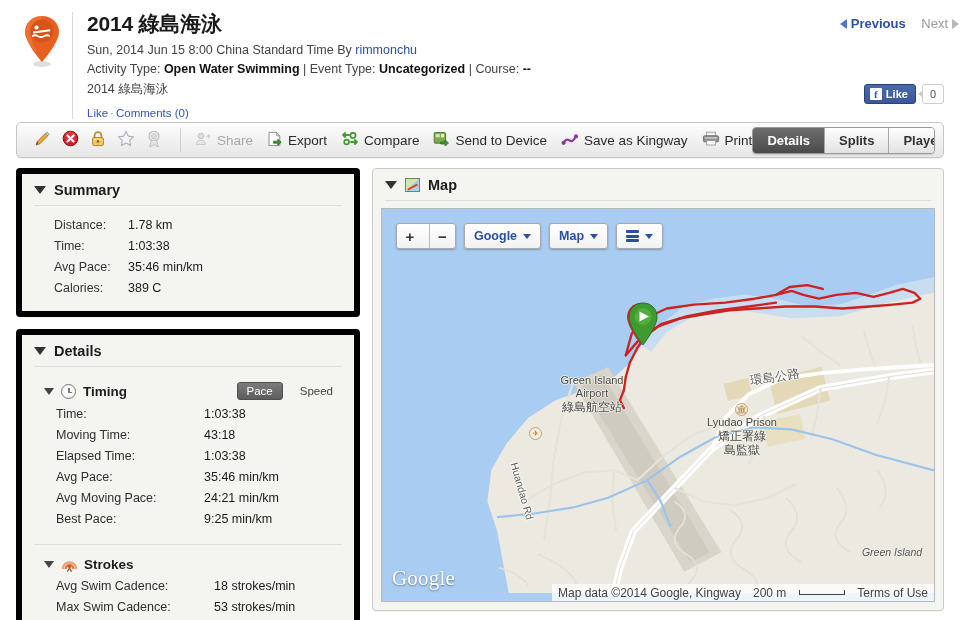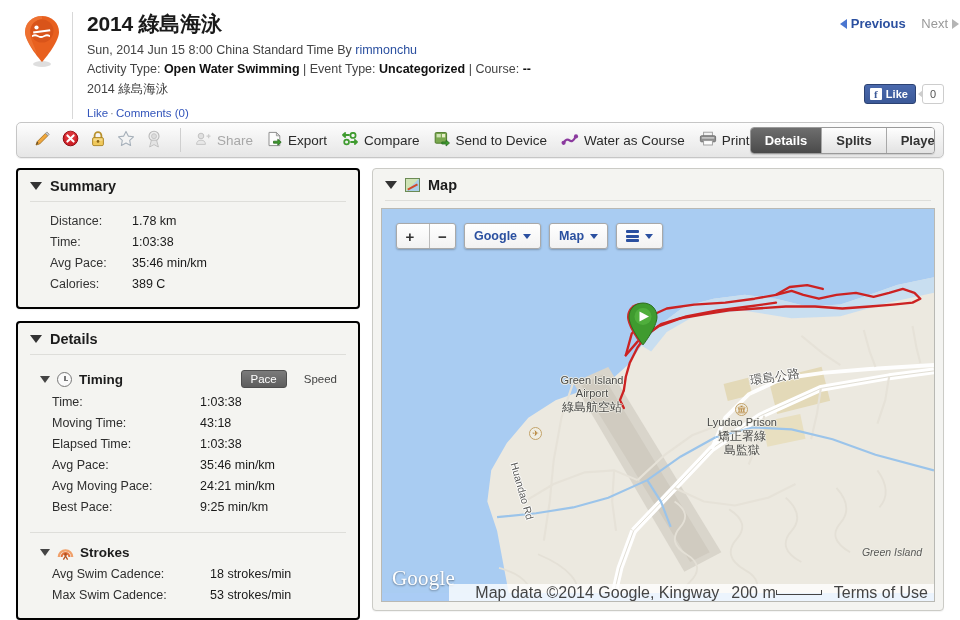--- a/index.html
+++ b/index.html
@@ -77,32 +77,32 @@
     background: linear-gradient(#fefefe, #e2e2e2); color: #333; border-left: 1px solid #a8a8a8; }
   .seg-btn:first-child { border-left: none; }
   .seg-btn.active { background: linear-gradient(#6e6e6e, #4a4a4a); color: #fff; }
 
   
   .content { display: flex; gap: 12px; padding: 10px 16px 0 16px; align-items: flex-start; }
   .col-left { width: 344px; flex: 0 0 344px; }
   .col-right { flex: 1; }
 
   .panel {
-    background: #f4f4f1; border: 2px solid #000000; border-radius: 4px;
+    background: #f4f4f1; border: 6px solid #000000; border-radius: 4px;
     margin-bottom: 12px; box-shadow: 0 1px 1px rgba(0,0,0,0.05);
   }
   .panel-head { display: flex; align-items: center; gap: 8px; padding: 8px 12px 7px 12px; }
   .panel-title { font-size: 14.5px; font-weight: bold; color: #1c1c1c; }
   .caret { width: 0; height: 0; border-left: 6px solid transparent;
     border-right: 6px solid transparent; border-top: 8px solid #333; cursor: pointer; }
   .caret.sm { border-left-width: 5px; border-right-width: 5px; border-top-width: 7px; border-top-color:#444; }
   .panel-rule { height: 1px; background: #dededa; margin: 0 12px; }
   .panel-body { padding: 9px 12px 12px 12px; }
 
-  .kv { display: flex; font-size: 12.5px; line-height: 21px; color: #2e2e2e; padding-left: 20px; gap: 8px; }
+  .kv { display: flex; font-size: 12.5px; line-height: 21px; color: #2e2e2e; padding-left: 20px; }
   .kv .k { width: 74px; color: #333; }
   .kv .v { color: #1a1a1a; }
 
   .sub-head { display: flex; align-items: center; gap: 7px; padding: 6px 0 4px 10px; }
   .sub-title { font-size: 13.5px; font-weight: bold; color: #1c1c1c; }
   .toggle-wrap { margin-left: auto; display: flex; align-items: center; gap: 8px; }
   .tog {
     font-size: 11.5px; padding: 2px 9px; border-radius: 3px; cursor: pointer; color: #444;
   }
   .tog.on { background: linear-gradient(#7b7b7b,#5d5d5d); color: #fff;
@@ -143,22 +143,22 @@
     font-size: 15px; font-weight: bold; color: #333; cursor: pointer; }
   .zb + .zb { border-left: 1px solid #bbb; }
   .cdown { width:0;height:0;border-left:4px solid transparent;border-right:4px solid transparent;
     border-top:5px solid #2b50a0; }
   .layers-g { display:flex; flex-direction:column; gap:1.5px; }
   .layers-g i { display:block; width:13px; height:3px; background:#2b50a0; border-radius:1px; }
 
   .glogo { position: absolute; left: 10px; bottom: 10px; font-family: "Liberation Serif", serif;
     font-size: 21px; color: #fff; text-shadow: 0 1px 2px rgba(0,0,0,0.45); z-index: 5; letter-spacing: 0.2px; }
   .map-foot { position: absolute; right: 0; bottom: 0; height: 17px; background: rgba(255,255,255,0.78);
-    display: flex; align-items: center; gap: 12px; padding: 0 6px 0 26px; font-size: 16px; color: #444; z-index: 5; }
-  .scalebar { display: flex; align-items: center; gap: 0; }
+    display: flex; align-items: center; gap: 12px; padding: 0 6px 0 6px; font-size: 12px; color: #444; z-index: 5; }
+  .scalebar { display: flex; align-items: center; gap: 13px; }
   .sbar { width: 46px; height: 5px; border: 1px solid #444; border-top: none; }
   .terms { color: #444; }
 
   .lbl { position: absolute; z-index: 4; text-align: center; line-height: 1.18;
     color: #4a4a48; font-size: 11px; pointer-events: none;
     text-shadow: -1px 0 #efeee6, 1px 0 #efeee6, 0 -1px #efeee6, 0 1px #efeee6; }
   .lbl.green-isl { font-style: italic; font-size: 10.5px; color: #585856; }
   .road-lbl { position: absolute; z-index: 4; font-size: 10.5px; color: #5a5a58;
     text-shadow: -1px 0 #fff, 1px 0 #fff, 0 -1px #fff, 0 1px #fff; pointer-events: none; }
   .poi-dot { position: absolute; z-index: 4; width: 13px; height: 13px; border-radius: 50%;
@@ -306,21 +306,21 @@
     </div>
 
     <div class="tb-item">
       <span>
         <svg width="18" height="14" viewBox="0 0 18 14">
           <path d="M2.5 11 q3-5 6-2.6 q3 2.4 6-3.4" fill="none" stroke="#8b3a9e" stroke-width="2.2" stroke-linecap="round"></path>
           <circle cx="2.6" cy="10.8" r="2.1" fill="#8b3a9e"></circle>
           <circle cx="15" cy="4.4" r="2.1" fill="#8b3a9e"></circle>
         </svg>
       </span>
-      <span>Water as Course</span>
+      <span>Save as Kingway</span>
     </div>
 
     <div class="tb-item">
       <span>
         <svg width="18" height="15" viewBox="0 0 18 15">
           <rect x="4.6" y="1.2" width="8.8" height="4" fill="#f2f2f2" stroke="#9a9a9a" stroke-width="0.9"></rect>
           <rect x="1.4" y="4.8" width="15.2" height="6" rx="1.2" fill="#8e8e8e" stroke="#6c6c6c" stroke-width="0.9"></rect>
           <rect x="2.8" y="6.1" width="12.4" height="1.6" fill="#c8c8c8"></rect>
           <rect x="4.6" y="9.6" width="8.8" height="4.4" fill="#fcfcfc" stroke="#9a9a9a" stroke-width="0.9"></rect>
         </svg>

